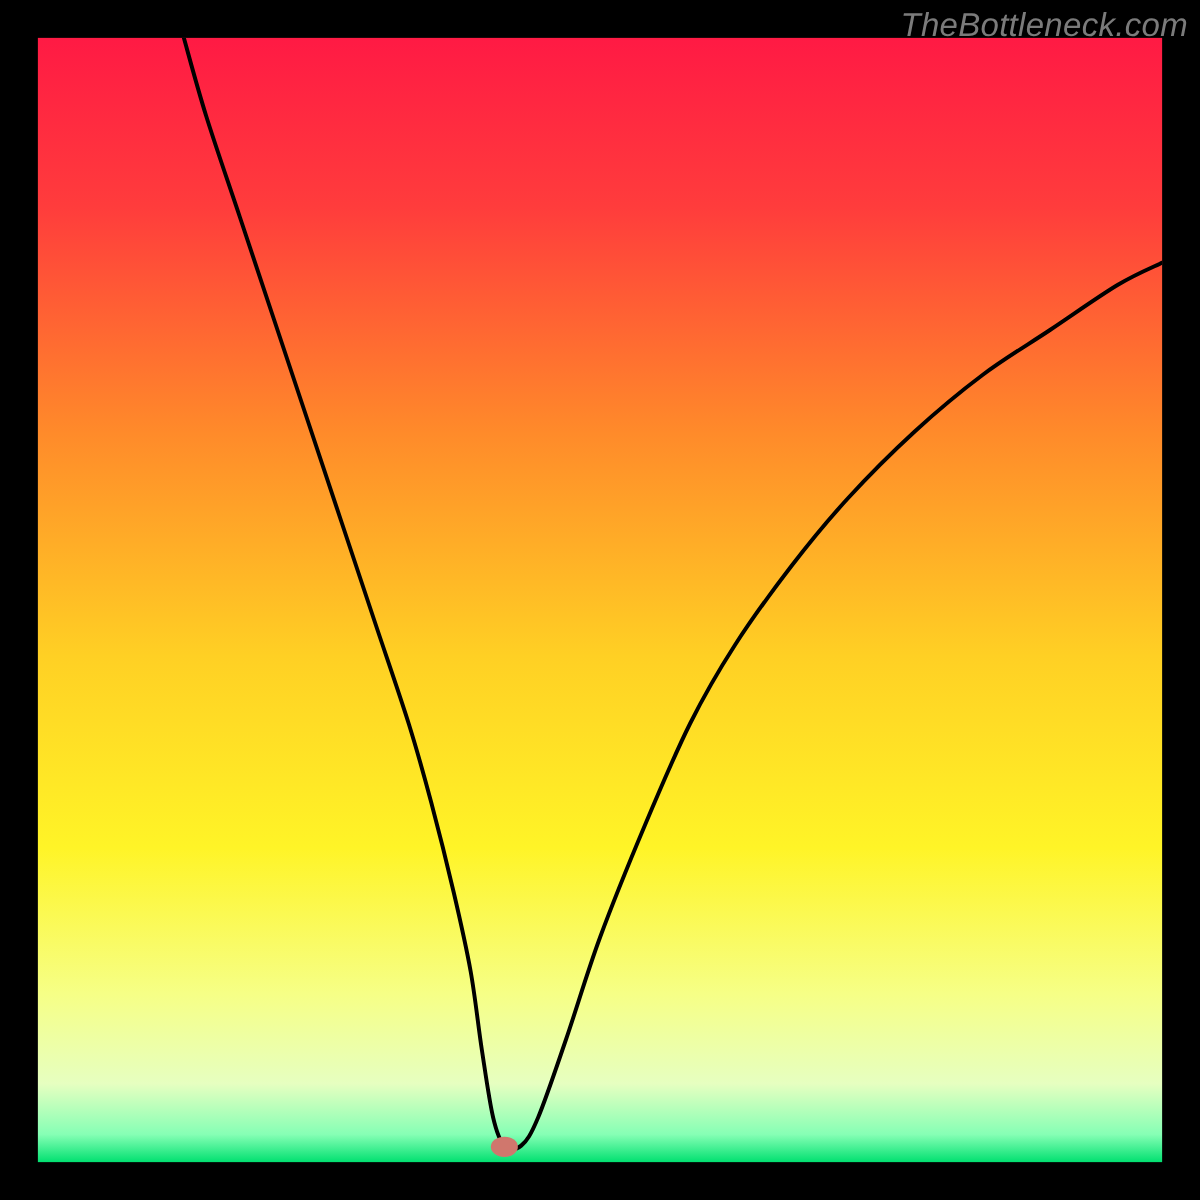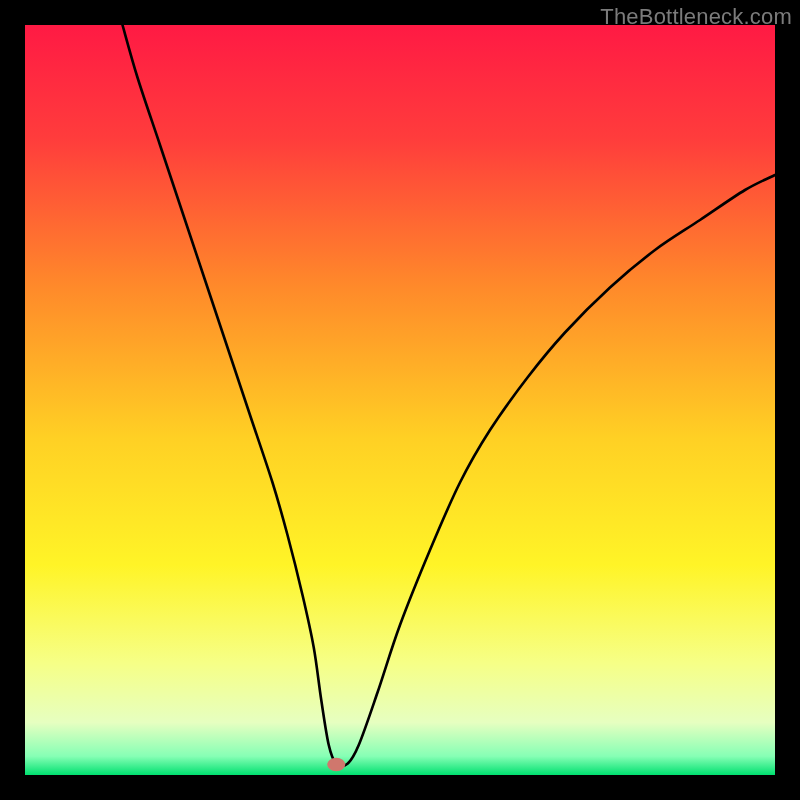--- a/index.html
+++ b/index.html
@@ -11,20 +11,21 @@
     overflow: hidden;
     font-family: Arial, Helvetica, sans-serif;
   }
   .frame {
     position: absolute;
     left: 0;
     top: 0;
     width: 800px;
     height: 800px;
     background: #000;
+    font-style: italic;
   }
   .plot-area {
     position: absolute;
     left: 25px;
     top: 25px;
     width: 750px;
     height: 750px;
     overflow: hidden;
   }
   .gradient {

